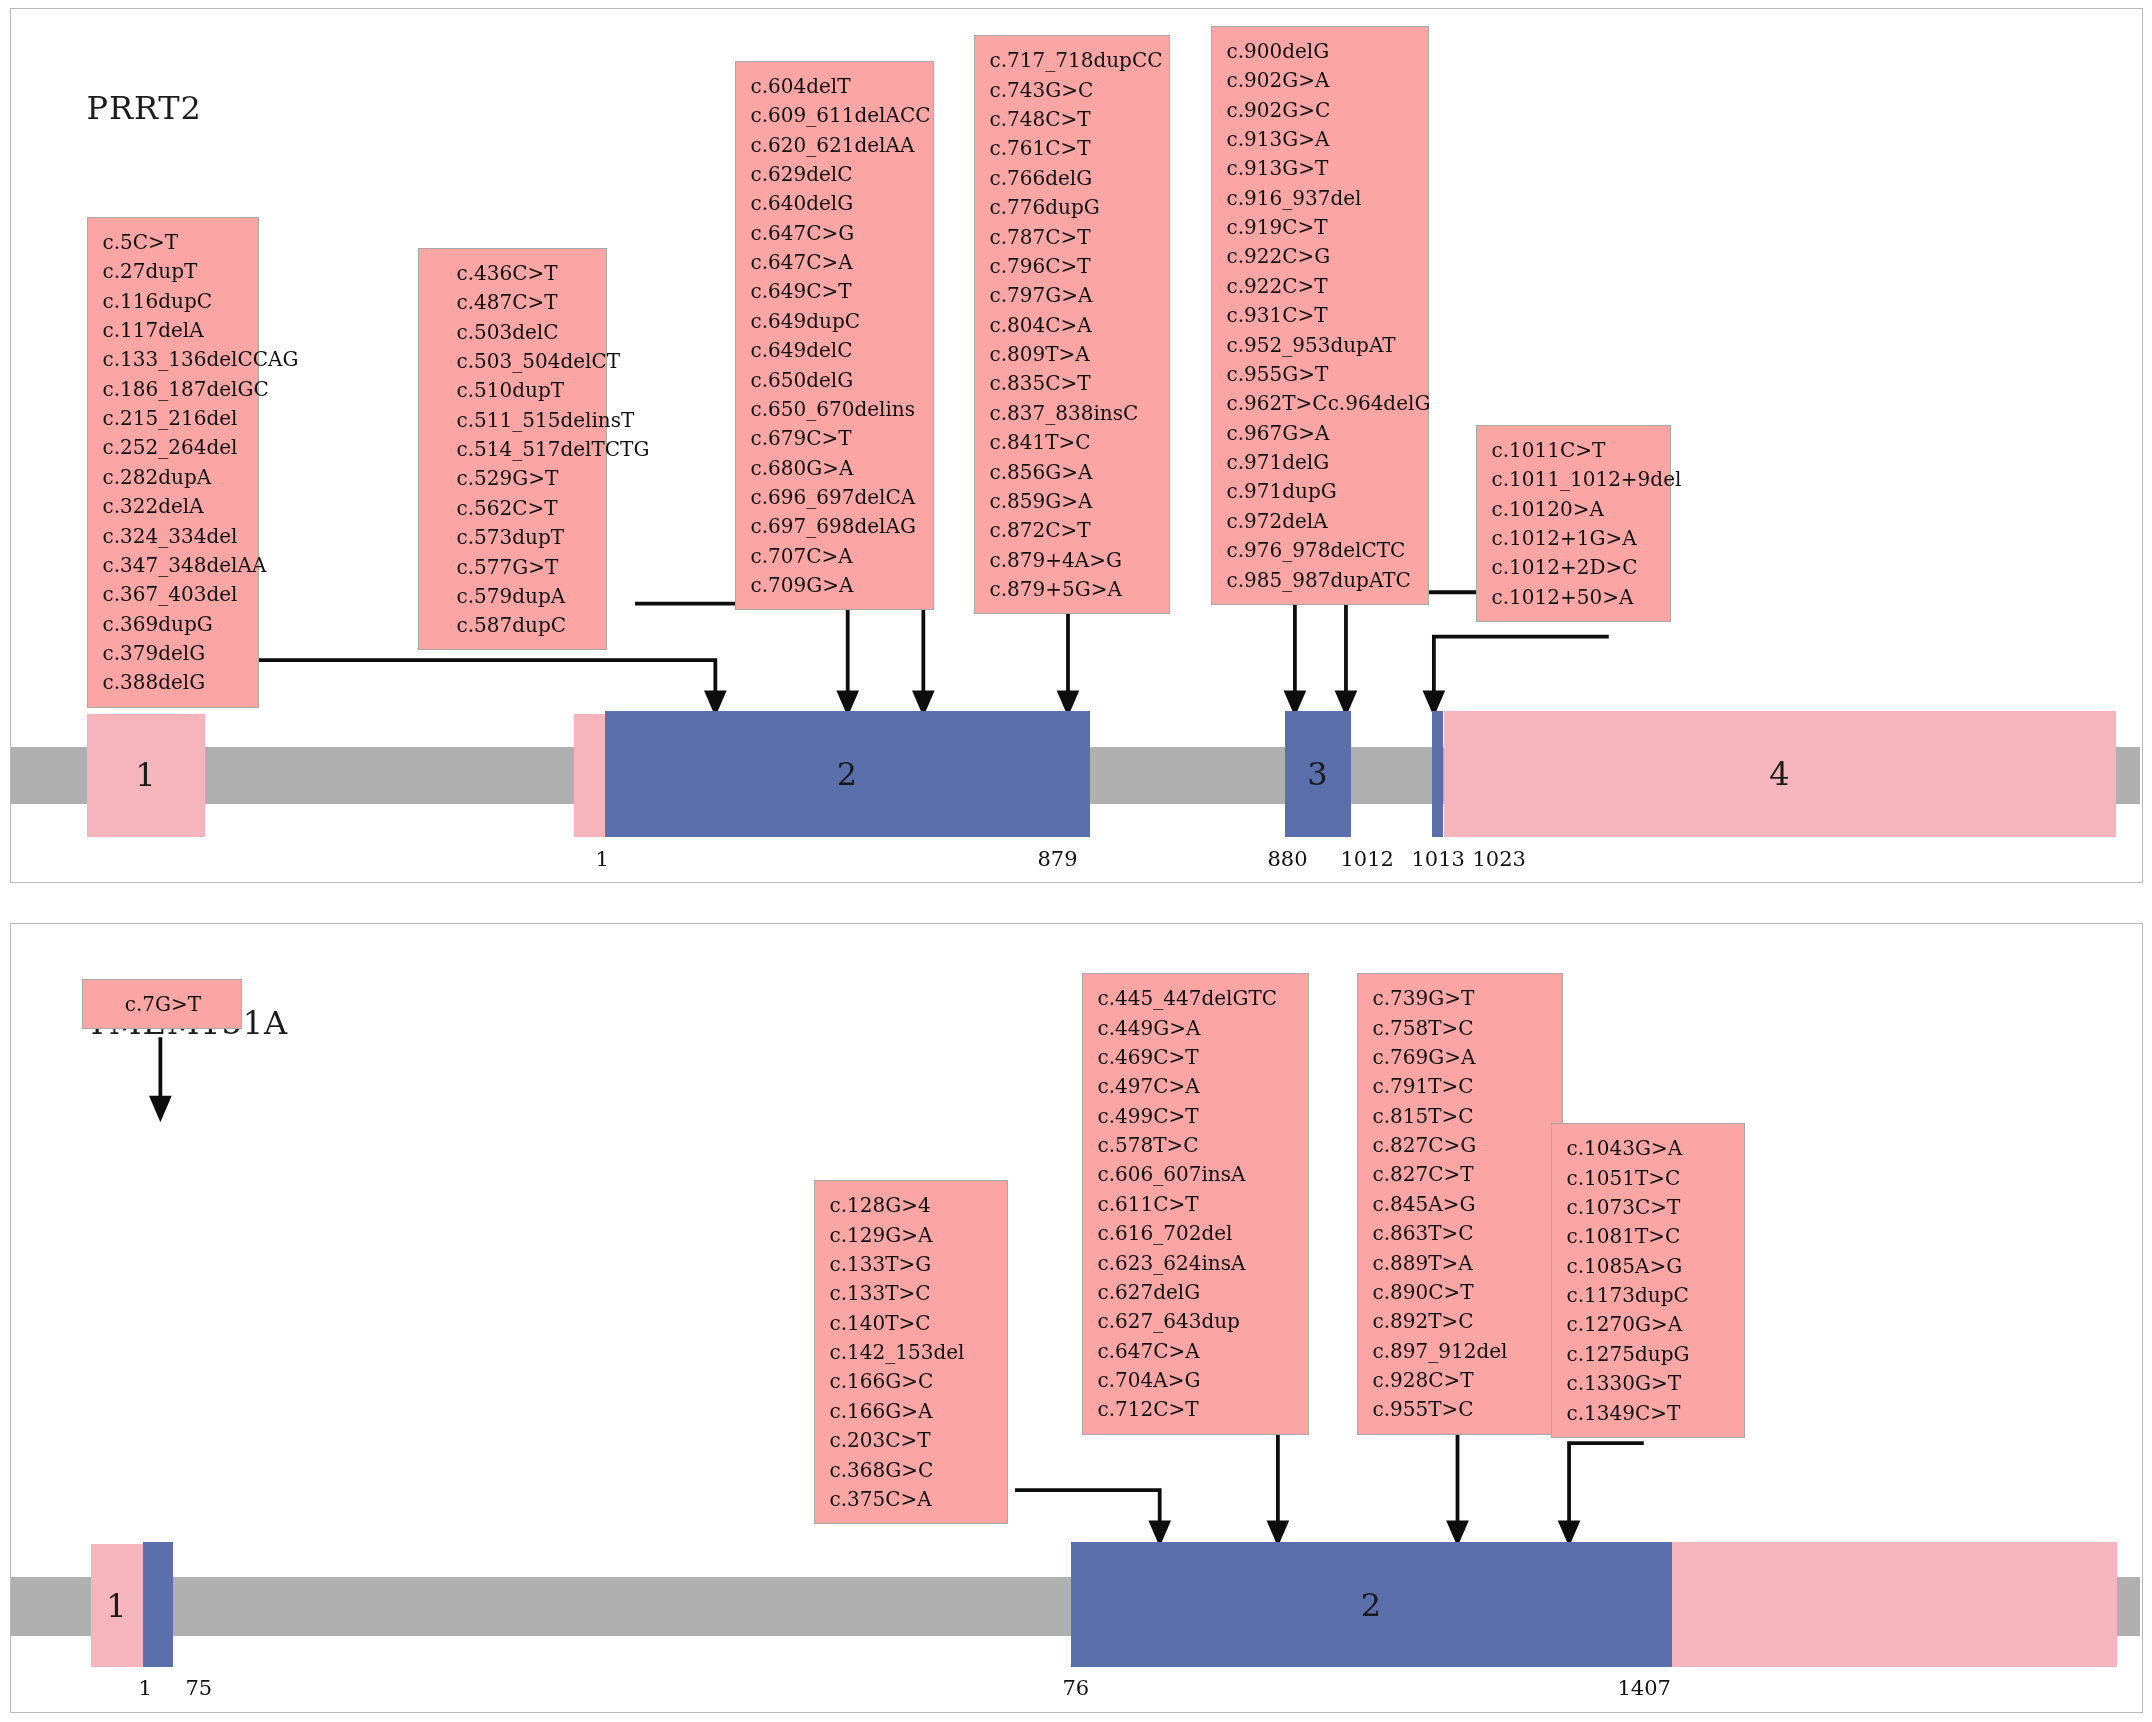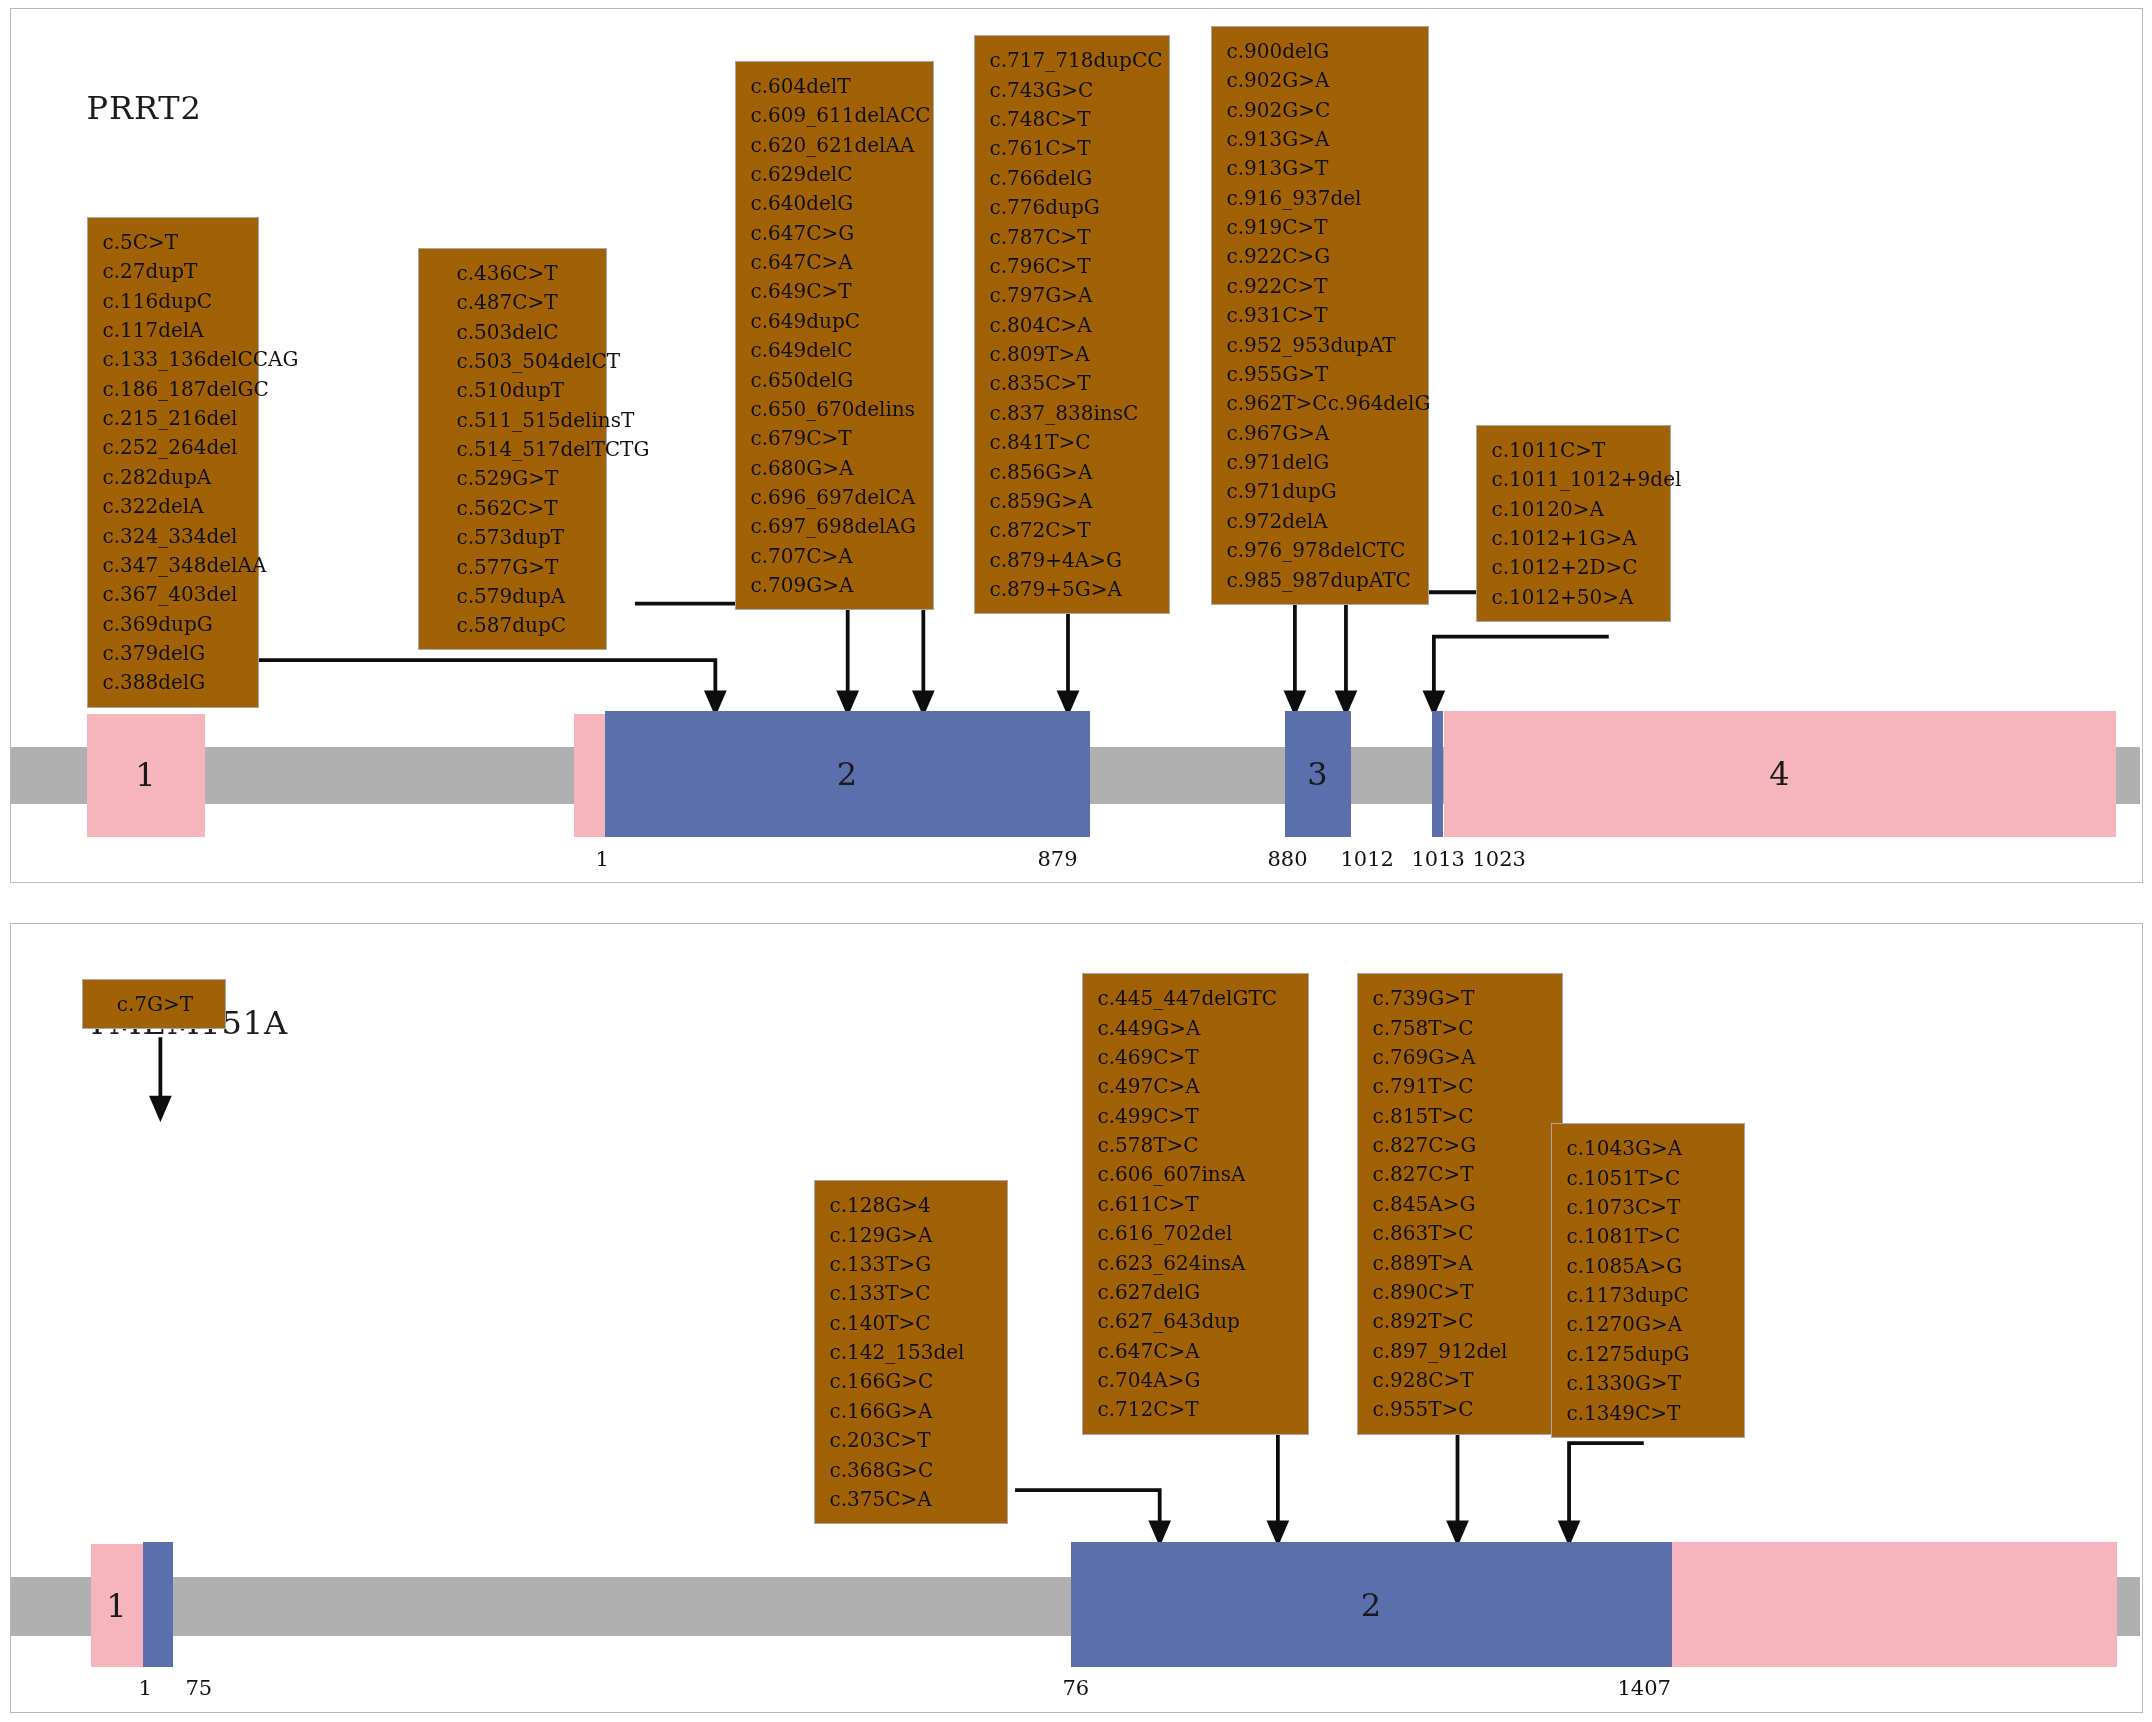--- a/index.html
+++ b/index.html
@@ -30,21 +30,21 @@
     font-size: 32px;
     color: #1c1c1c;
     letter-spacing: 0.9px;
     white-space: nowrap;
     font-family: "DejaVu Serif", "Liberation Serif", serif;
   }
 
   
   .vbox {
     position: absolute;
-    background: #a16207;
+    background: #fca5a5;
     border: 1.9px solid #a8a8a8;
     padding: 9.5px 13.2px 9.5px 15px;
     font-size: 20px;
     line-height: 1.0;
     color: #101010;
     white-space: nowrap;
     font-family: "DejaVu Serif", "Liberation Serif", serif;
   }
   .vbox .vline { display: block; padding: 4.7px 0; }
 
@@ -316,21 +316,21 @@
     <div class="exon exon-blue" style="left:1060px; top:618px; width:601px; height:125px;">
       <span>2</span>
     </div>
     <div class="exon exon-pink" style="left:1661px; top:618px; width:445px; height:125px;"></div>
 
     <div class="pos-label" style="left:128px;  top:752px;">1</div>
     <div class="pos-label" style="left:175px;  top:752px;">75</div>
     <div class="pos-label" style="left:1052px; top:752px;">76</div>
     <div class="pos-label" style="left:1607px; top:752px;">1407</div>
 
-    <div class="vbox" style="left:71px;  top:55px;  width:144px; text-align:center;padding-left:16px;">
+    <div class="vbox" style="left:71px;  top:55px;  width:160px; text-align:center;padding-left:16px;">
         <span class="vline">c.7G&gt;T</span>
       </div>
     <div class="vbox" style="left:803px; top:256px; width:194px;">
         <span class="vline">c.128G&gt;4</span>
         <span class="vline">c.129G&gt;A</span>
         <span class="vline">c.133T&gt;G</span>
         <span class="vline">c.133T&gt;C</span>
         <span class="vline">c.140T&gt;C</span>
         <span class="vline">c.142_153del</span>
         <span class="vline">c.166G&gt;C</span>

